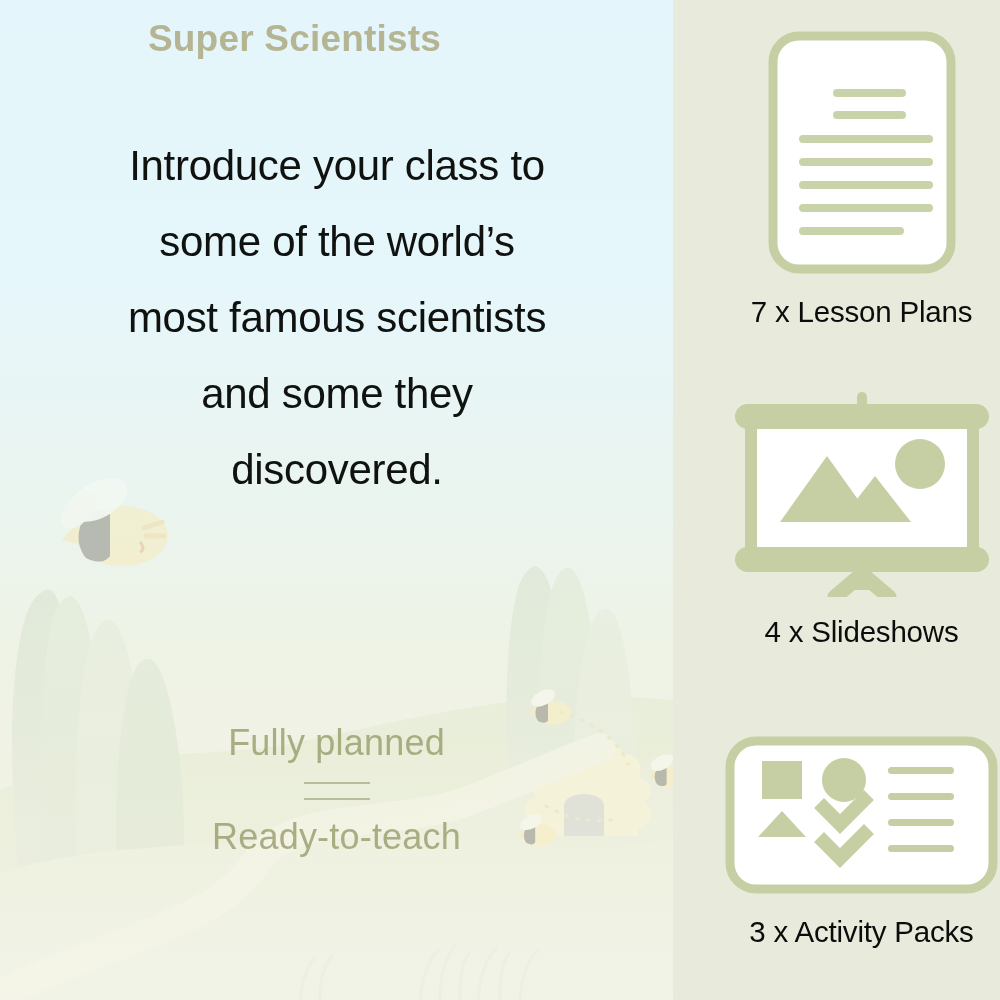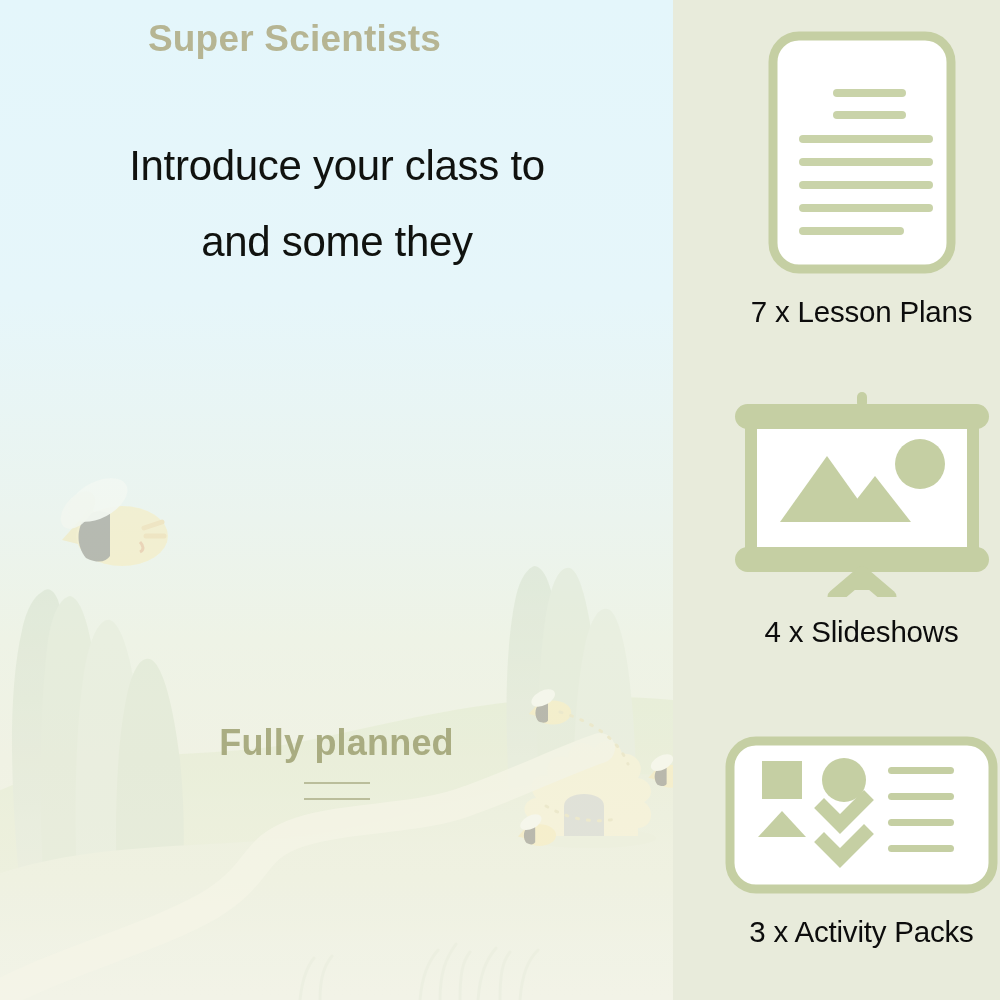--- a/index.html
+++ b/index.html
@@ -74,21 +74,21 @@
   .features {
     position: absolute;
     left: 0;
     top: 718px;
     width: 673px;
     text-align: center;
     z-index: 4;
   }
   .feature-text {
     font-size: 36px;
-    font-weight: bold;
+    font-weight: normal;
     color: #9fa273;
     opacity: 0.86;
     line-height: 50px;
     letter-spacing: 0.2px;
   }
   .feature-sep {
     width: 66px;
     height: 0;
     border-top: 2px solid #a9ac85;
     opacity: 0.75;
@@ -241,27 +241,31 @@
           <path d="M560,712 C600,724 620,744 628,764" stroke="#e6dba8" stroke-width="3" stroke-dasharray="2 9" fill="none" stroke-linecap="round"></path>
           <path d="M546,806 C570,820 596,824 620,818" stroke="#e6dba8" stroke-width="3" stroke-dasharray="2 9" fill="none" stroke-linecap="round"></path>
         </g>
       </svg>
     </div>
 
     <div class="title">Super Scientists</div>
 
     <div class="headline">
       <div>Introduce your class to</div>
+      <div>some of the world’s</div>
+      <div>most famous scientists</div>
       <div>and some they</div>
+      <div>discovered.</div>
     </div>
 
     <div class="features">
       <div class="feature-text">Fully planned</div>
       <div class="feature-sep"></div>
       <div class="feature-sep"></div>
+      <div class="feature-text">Ready-to-teach</div>
     </div>
   </div>
 
   <div class="right-panel">
 
     <div class="product" id="product-0">
       <span class="icon-wrap">
         <svg width="190" height="245" viewBox="0 0 190 245" xmlns="http://www.w3.org/2000/svg">
           <rect x="6" y="6" width="178" height="233" rx="26" ry="26" fill="#ffffff" stroke="#c5cfa3" stroke-width="9"></rect>
           <g fill="#c9d3a9">

